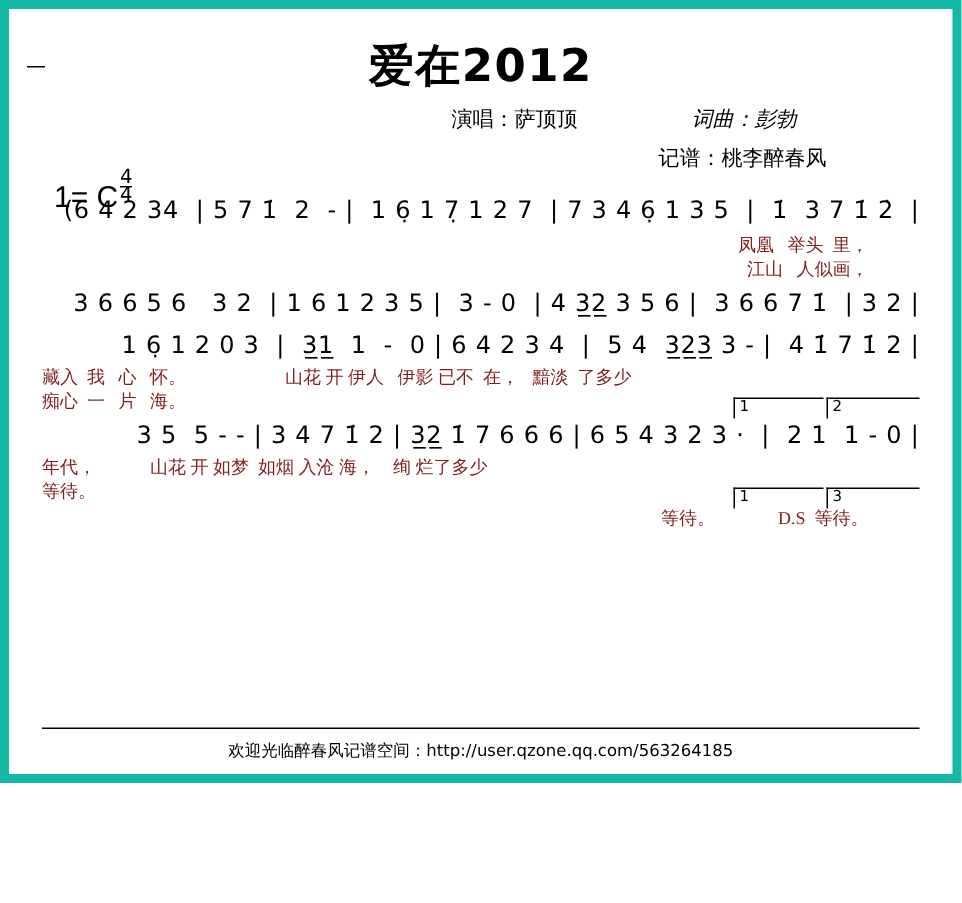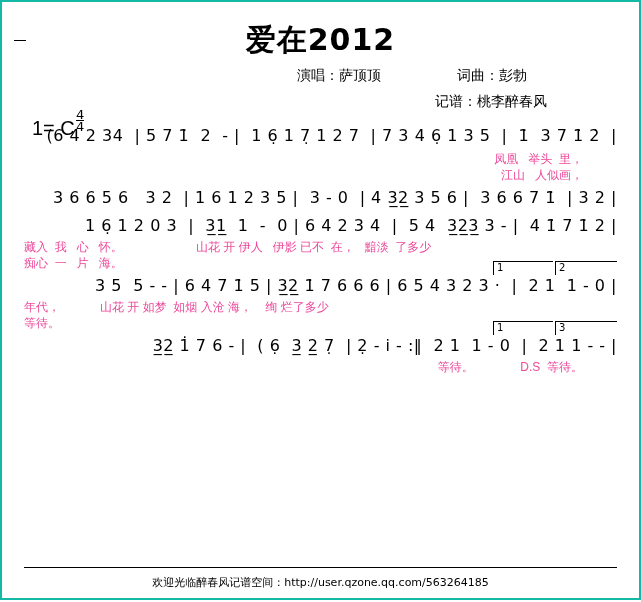--- a/index.html
+++ b/index.html
@@ -10,23 +10,23 @@
     width: 641px;
     height: 602px;
     background: #ffffff;
     font-family: "Liberation Serif", serif;
     color: #000000;
     overflow: hidden;
   }
   .sheet {
     position: relative;
     width: 641px;
-    height: 600px;
+    height: 522px;
     box-sizing: border-box;
-    border: 2px solid #14b8a6;
+    border: 6px solid #14b8a6;
   }
   
   .title {
     text-align: center;
     font-family: "DejaVu Sans", sans-serif;
     font-weight: bold;
     font-size: 30px;
     letter-spacing: 1px;
     margin-top: 18px;
   }
@@ -35,21 +35,21 @@
     height: 56px;
     margin-top: 4px;
   }
   .credit-line {
     position: absolute;
     font-size: 14px;
     font-family: "DejaVu Sans", sans-serif;
     white-space: nowrap;
   }
   .singer { left: 295px; top: 2px; }
-  .composer { left: 455px; top: 2px; }
+  .composer { left: 455px; top: 2px; font-style: italic; }
   .notator { left: 433px; top: 28px; }
 
   .keysig {
     position: absolute;
     left: 30px;
     top: 52px;
     font-size: 20px;
     font-family: Liberation Sans, sans-serif;
   }
   .timesig {
@@ -85,25 +85,25 @@
   }
   .notes {
     font-family: "DejaVu Sans", sans-serif;
     font-size: 16px;
     letter-spacing: 0.5px;
     white-space: pre;
     line-height: 26px;
     text-align: right;
   }
   .lyric {
-    font-family: Liberation Sans, sans-serif;
+    font-family: Liberation Serif, serif;
     font-size: 12px;
     white-space: pre;
     line-height: 16px;
-    color: #ec4899;
+    color: #7f1d1d;
   }
   .lyric-right {
     text-align: right;
     padding-right: 34px;
   }
 
   
   .ending {
     position: absolute;
     font-family: "DejaVu Sans", sans-serif;
@@ -177,32 +177,31 @@
 
     <div class="system">
       <div class="notes">1 6̣ 1 2 0 3  |  3̲1̲  1  -  0 | 6 4 2 3 4  |  5 4  3̲2̲3̲ 3 - |  4 1̇ 7 1̇ 2 |</div>
       <div class="lyric">藏入  我   心   怀。                      山花 开 伊人   伊影 已不  在，   黯淡  了多少
 痴心  一   片   海。</div>
     </div>
 
     <div class="system">
       <div class="ending" style="right:86px; top:-12px; width:60px;">1</div>
       <div class="ending" style="right:22px; top:-12px; width:62px;">2</div>
-      <div class="notes">3 5  5 - - | 6 4 7 1̇ 5 | 3̲2̲ 1̇ 7 6 6 6 | 6 5 4 3 2 3 ·  |  2 1  1 - 0 |</div>
+      <div class="notes">3 5  5 - - | 3 4 7 1̇ 2 | 3̲2̲ 1̇ 7 6 6 6 | 6 5 4 3 2 3 ·  |  2 1  1 - 0 |</div>
       <div class="lyric">年代，            山花 开 如梦  如烟 入沧 海，    绚 烂了多少
 等待。</div>
     </div>
 
     <div class="system">
     </div>
 
     <div class="system">
       <div class="ending" style="right:86px; top:-12px; width:60px;">1</div>
       <div class="ending" style="right:22px; top:-12px; width:62px;">3</div>
-      <div class="notes">3̲2̲ 1̇ 7 6 - |  ( 6̣  3̲ 2̲ 7̣  | 2̣ - i - :‖  2 1  1 - 0  |  2 1 1 - - |</div>
       <div class="lyric lyric-right">等待。              D.S  等待。</div>
     </div>
 
   </div>
 
   <div class="footer-rule"></div>
   <div class="footer">欢迎光临醉春风记谱空间：http://user.qzone.qq.com/563264185</div>
 
 </div>
 

